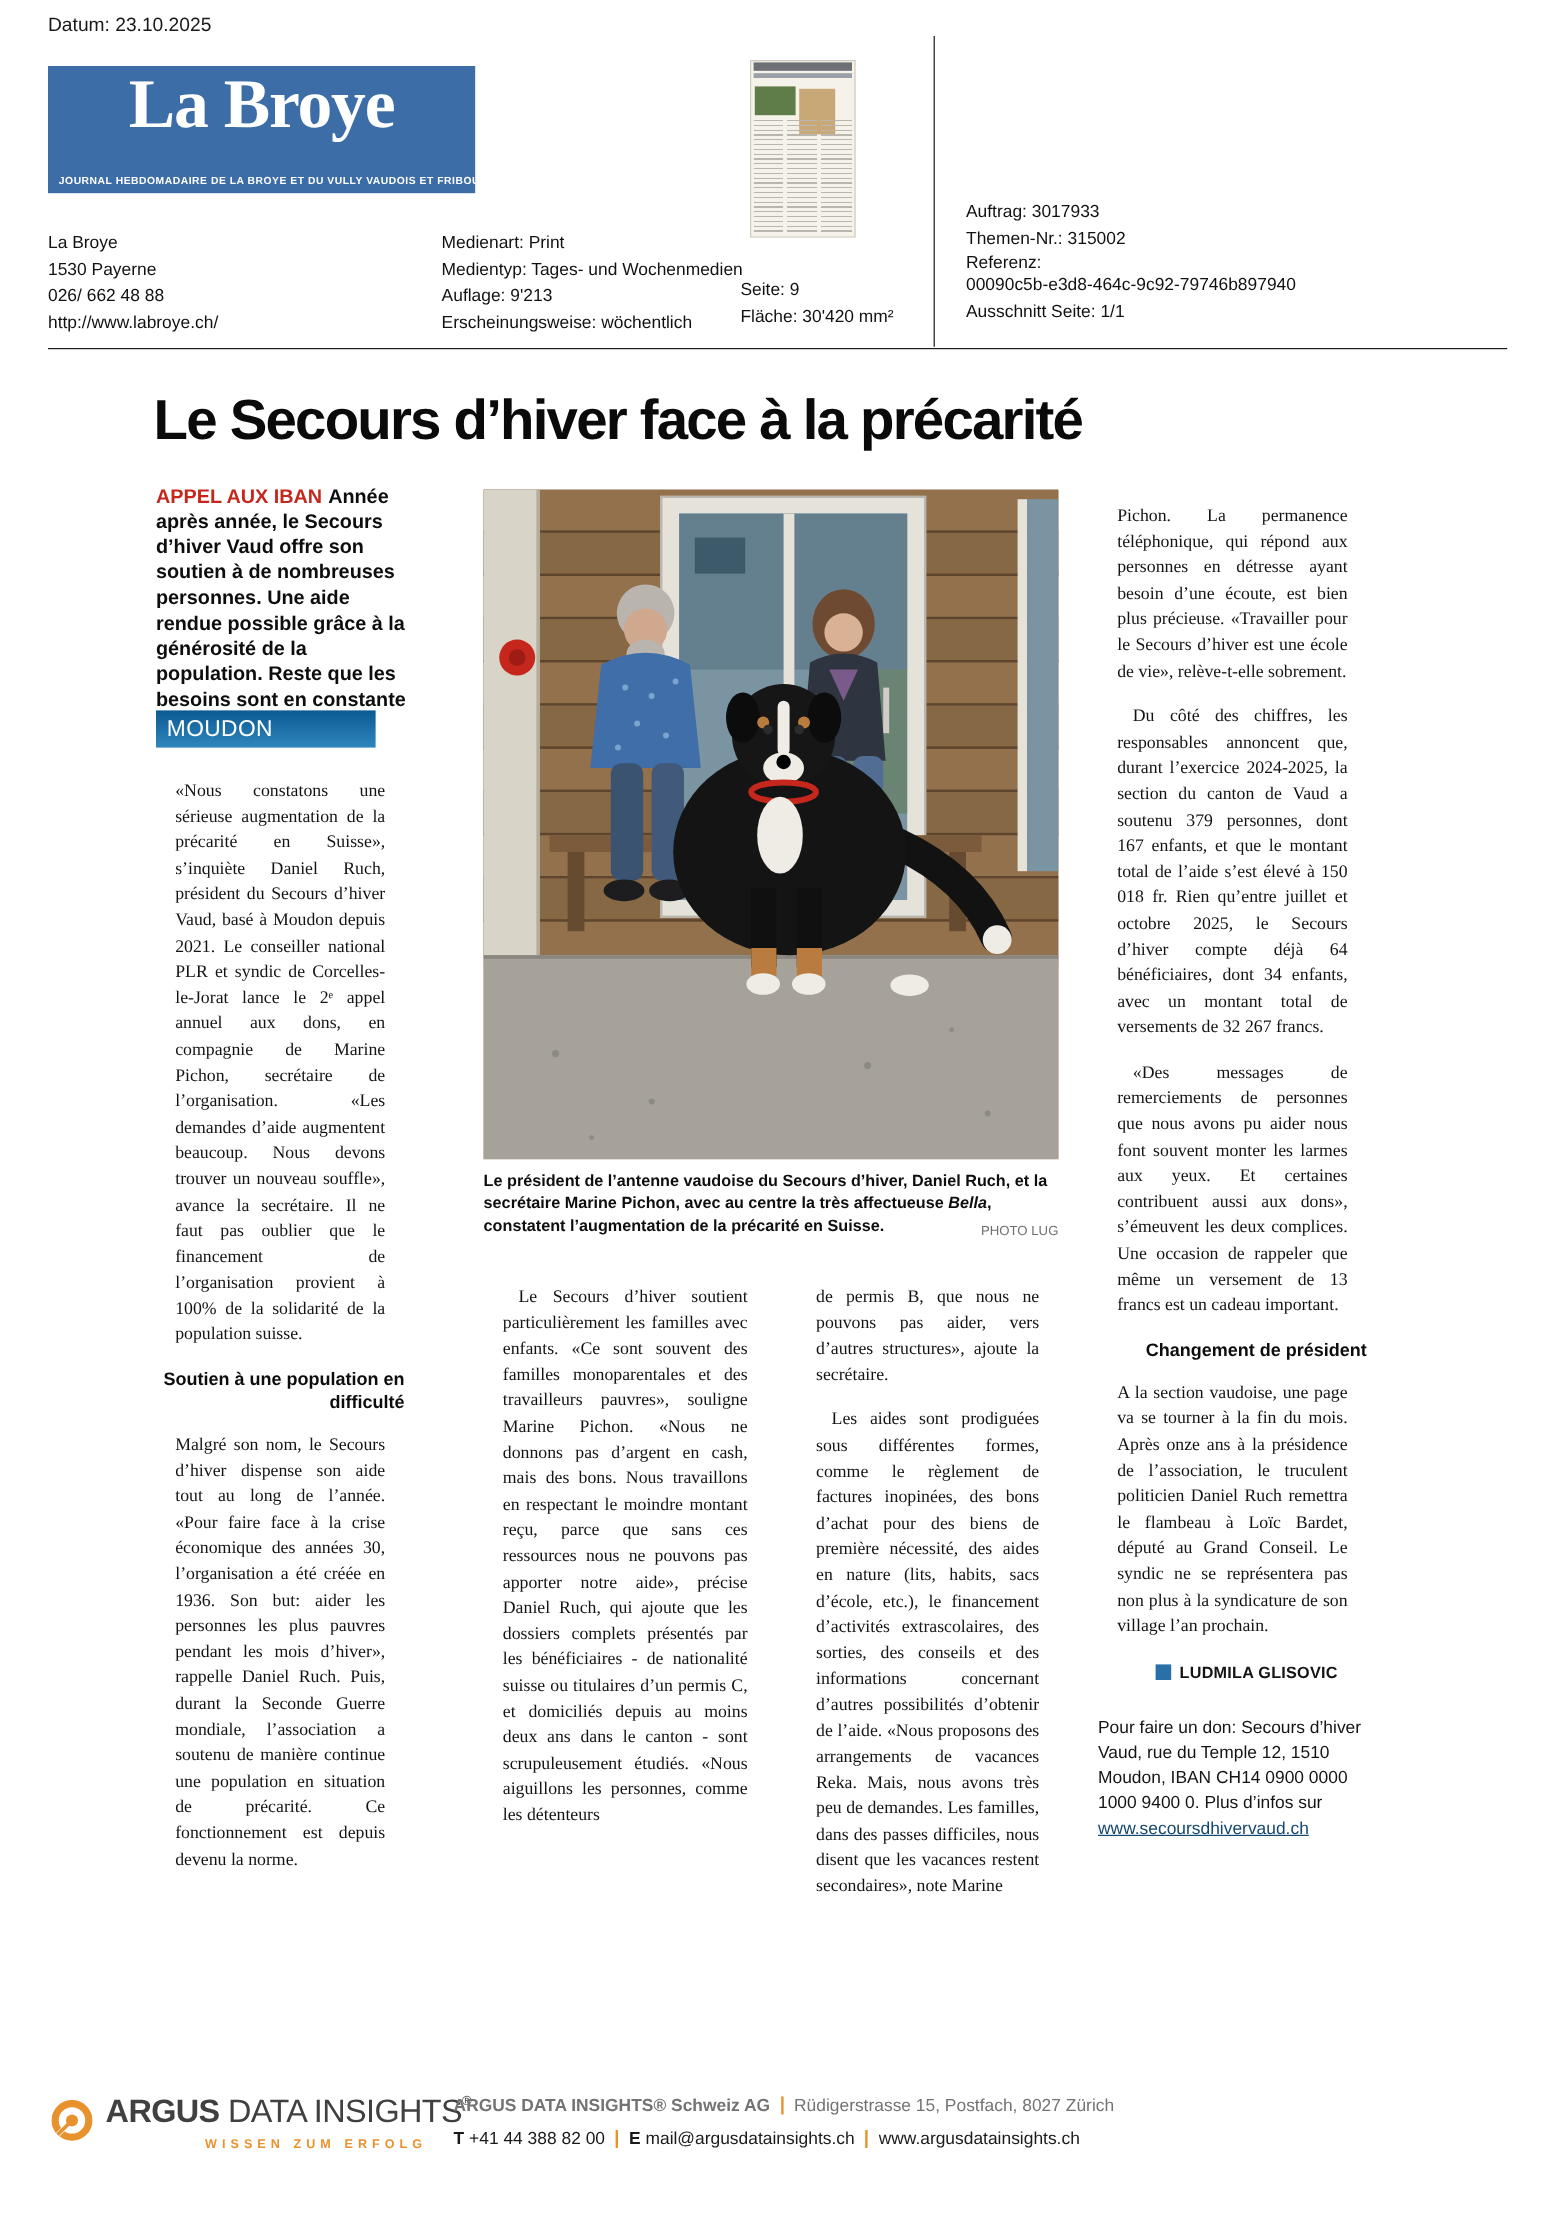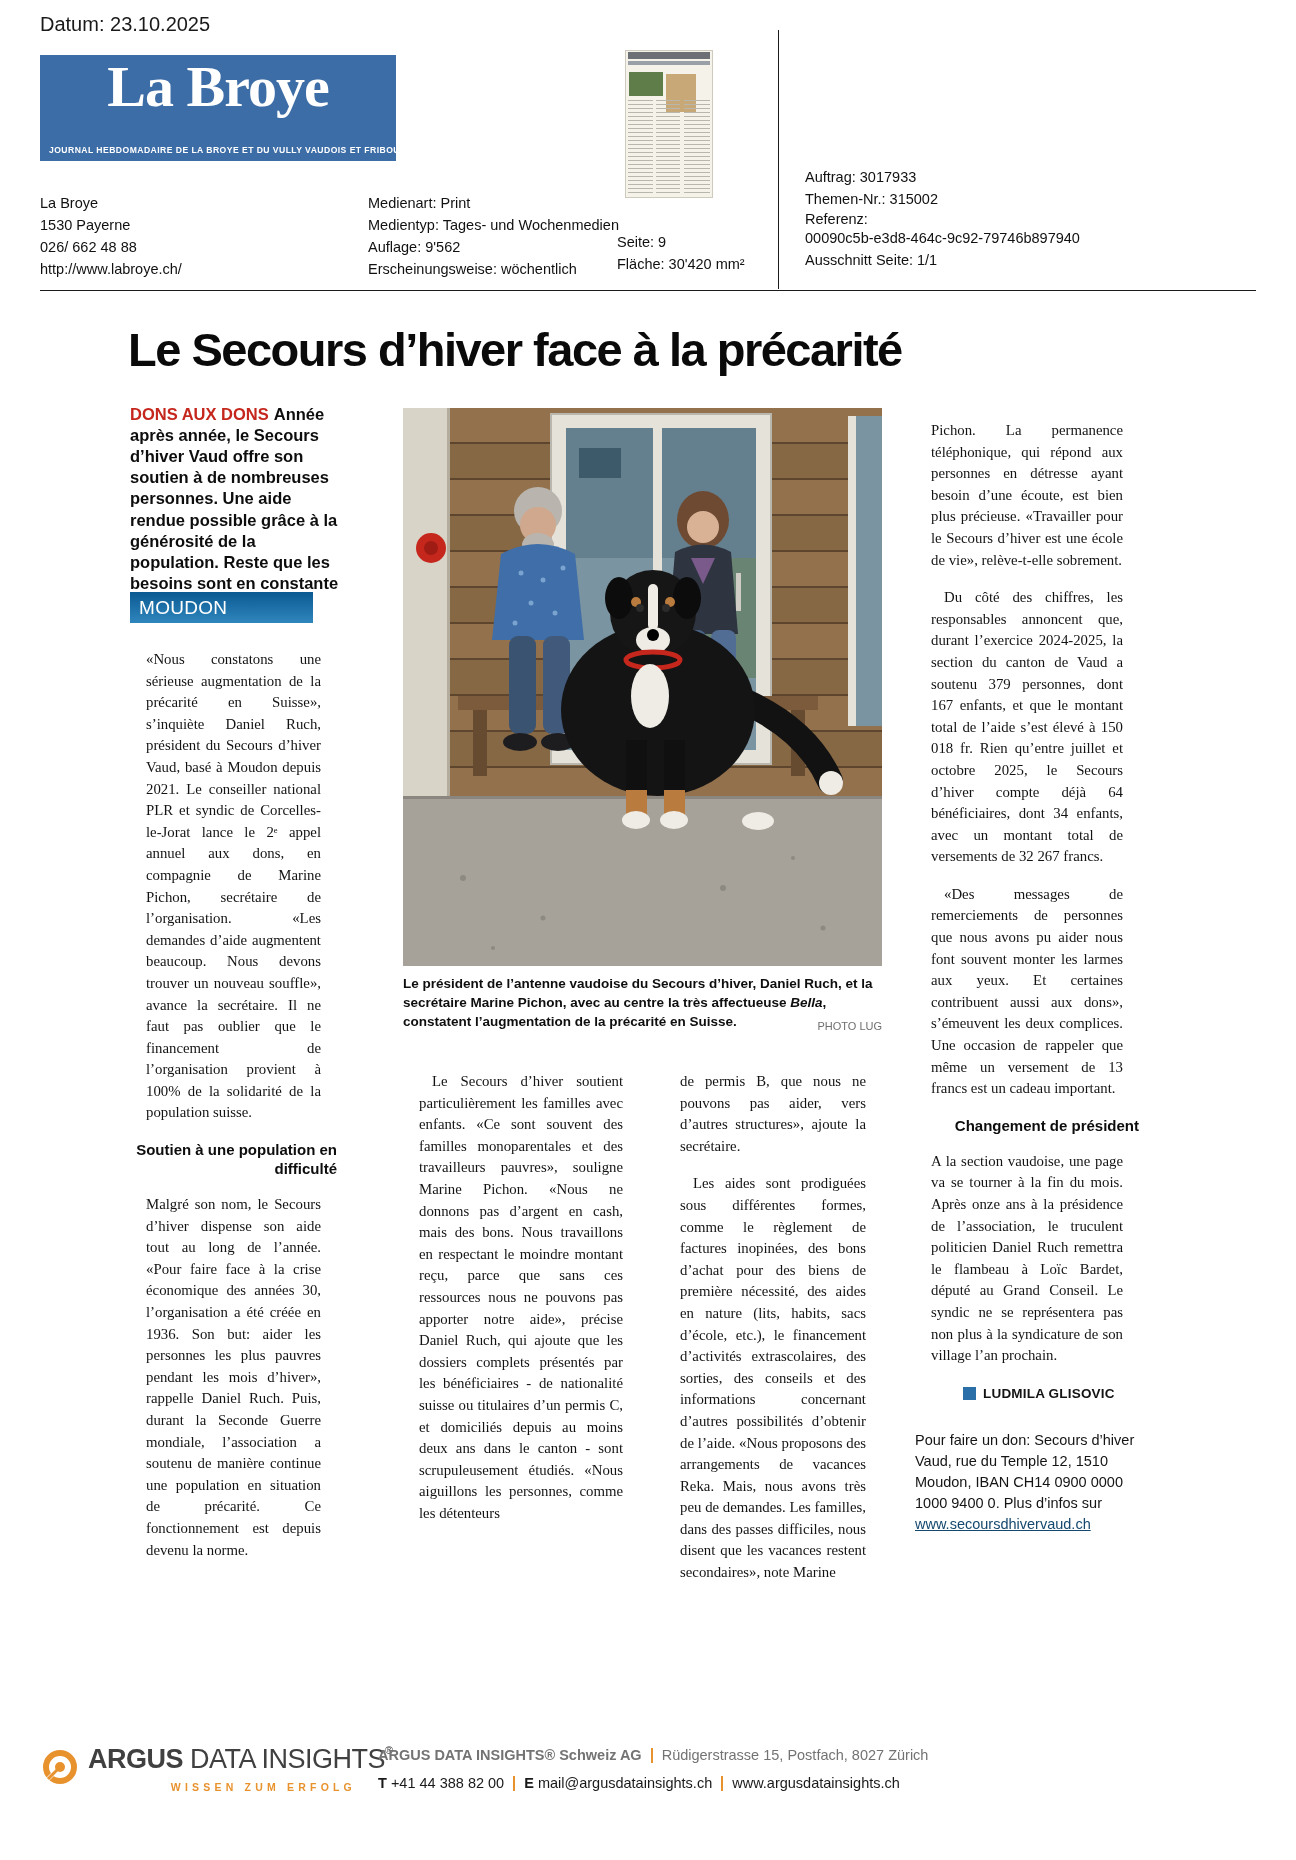--- a/index.html
+++ b/index.html
@@ -1,21 +1,21 @@
 <!DOCTYPE html>
 <html><head>
 <meta charset="utf-8">
 <title>Pressespiegel – La Broye</title>
 <style>
   html,body{margin:0;padding:0;background:#e9e9e9;}
   .page{position:relative;width:1296px;height:1860px;background:#ffffff;margin:0 auto;
         font-family:"Liberation Sans",sans-serif;color:#111;overflow:hidden;}
 
   
-  .datum{position:absolute;left:40px;top:13px;font-size:20px;color:#1a1a1a;}
+  .datum{position:absolute;left:40px;top:13px;font-size:16px;color:#1a1a1a;}
   .masthead{position:absolute;left:40px;top:55px;width:356px;height:106px;background:#3d6da6;}
   .masthead .title{position:absolute;left:0;right:0;top:-2px;text-align:center;
         font-family:"Liberation Serif",serif;font-weight:700;font-size:58px;color:#ffffff;letter-spacing:-1px;}
   .masthead .subtitle{position:absolute;left:9px;bottom:6px;font-size:8.6px;font-weight:700;color:#ffffff;
         letter-spacing:.45px;white-space:nowrap;}
   .metaline{height:22px;font-size:14.5px;line-height:22px;white-space:nowrap;}
   .meta-left{position:absolute;left:40px;top:192px;}
   .meta-mid{position:absolute;left:368px;top:192px;}
   .clip-info{position:absolute;left:617px;top:231px;}
   .meta-right{position:absolute;left:805px;top:166px;}
@@ -97,21 +97,21 @@
   <div class="meta-left">
     <div class="metaline">La Broye</div>
     <div class="metaline">1530 Payerne</div>
     <div class="metaline">026/ 662 48 88</div>
     <div class="metaline">http://www.labroye.ch/</div>
   </div>
 
   <div class="meta-mid">
     <div class="metaline">Medienart: Print</div>
     <div class="metaline">Medientyp: Tages- und Wochenmedien</div>
-    <div class="metaline">Auflage: 9'562</div>
+    <div class="metaline">Auflage: 9'213</div>
     <div class="metaline">Erscheinungsweise: wöchentlich</div>
   </div>
 
   <div class="thumb">
     <div class="t-head"></div>
     <div class="t-sub"></div>
     <div class="t-green"></div>
     <div class="t-photo"></div>
     <div class="t-lines"></div>
   </div>
@@ -128,21 +128,21 @@
     <div class="metaline">Themen-Nr.: 315002</div>
     <div class="metaline ref-label">Referenz:</div>
     <div class="metaline ref-value">00090c5b-e3d8-464c-9c92-79746b897940</div>
     <div class="metaline">Ausschnitt Seite: 1/1</div>
   </div>
 
   <div class="hline"></div>
 
   <h1 class="headline" style="margin:0;">Le Secours d’hiver face à la précarité</h1>
 
-  <div class="lead"><span class="kicker">DONS AUX DONS</span><span>Année après année, le Secours d’hiver Vaud offre son soutien à de nombreuses personnes. Une aide rendue possible grâce à la générosité de la population. Reste que les besoins sont en constante augmentation.</span></div>
+  <div class="lead"><span class="kicker">APPEL AUX IBAN</span><span>Année après année, le Secours d’hiver Vaud offre son soutien à de nombreuses personnes. Une aide rendue possible grâce à la générosité de la population. Reste que les besoins sont en constante augmentation.</span></div>
 
   <div class="location-tag">MOUDON</div>
 
   <div class="bodycol col1">
     <p>«Nous constatons une sérieuse augmentation de la précarité en Suisse», s’inquiète Daniel Ruch, président du Secours d’hiver Vaud, basé à Moudon depuis 2021. Le conseiller national PLR et syndic de Corcelles-le-Jorat lance le 2ᵉ appel annuel aux dons, en compagnie de Marine Pichon, secrétaire de l’organisation. «Les demandes d’aide augmentent beaucoup. Nous devons trouver un nouveau souffle», avance la secrétaire. Il ne faut pas oublier que le financement de l’organisation provient à 100% de la solidarité de la population suisse.</p>
     <div class="subhead">Soutien à une population en difficulté</div>
     <p>Malgré son nom, le Secours d’hiver dispense son aide tout au long de l’année. «Pour faire face à la crise économique des années 30, l’organisation a été créée en 1936. Son but: aider les personnes les plus pauvres pendant les mois d’hiver», rappelle Daniel Ruch. Puis, durant la Seconde Guerre mondiale, l’association a soutenu de manière continue une population en situation de précarité. Ce fonctionnement est depuis devenu la norme.</p>
   </div>
 
   <div class="photo">

